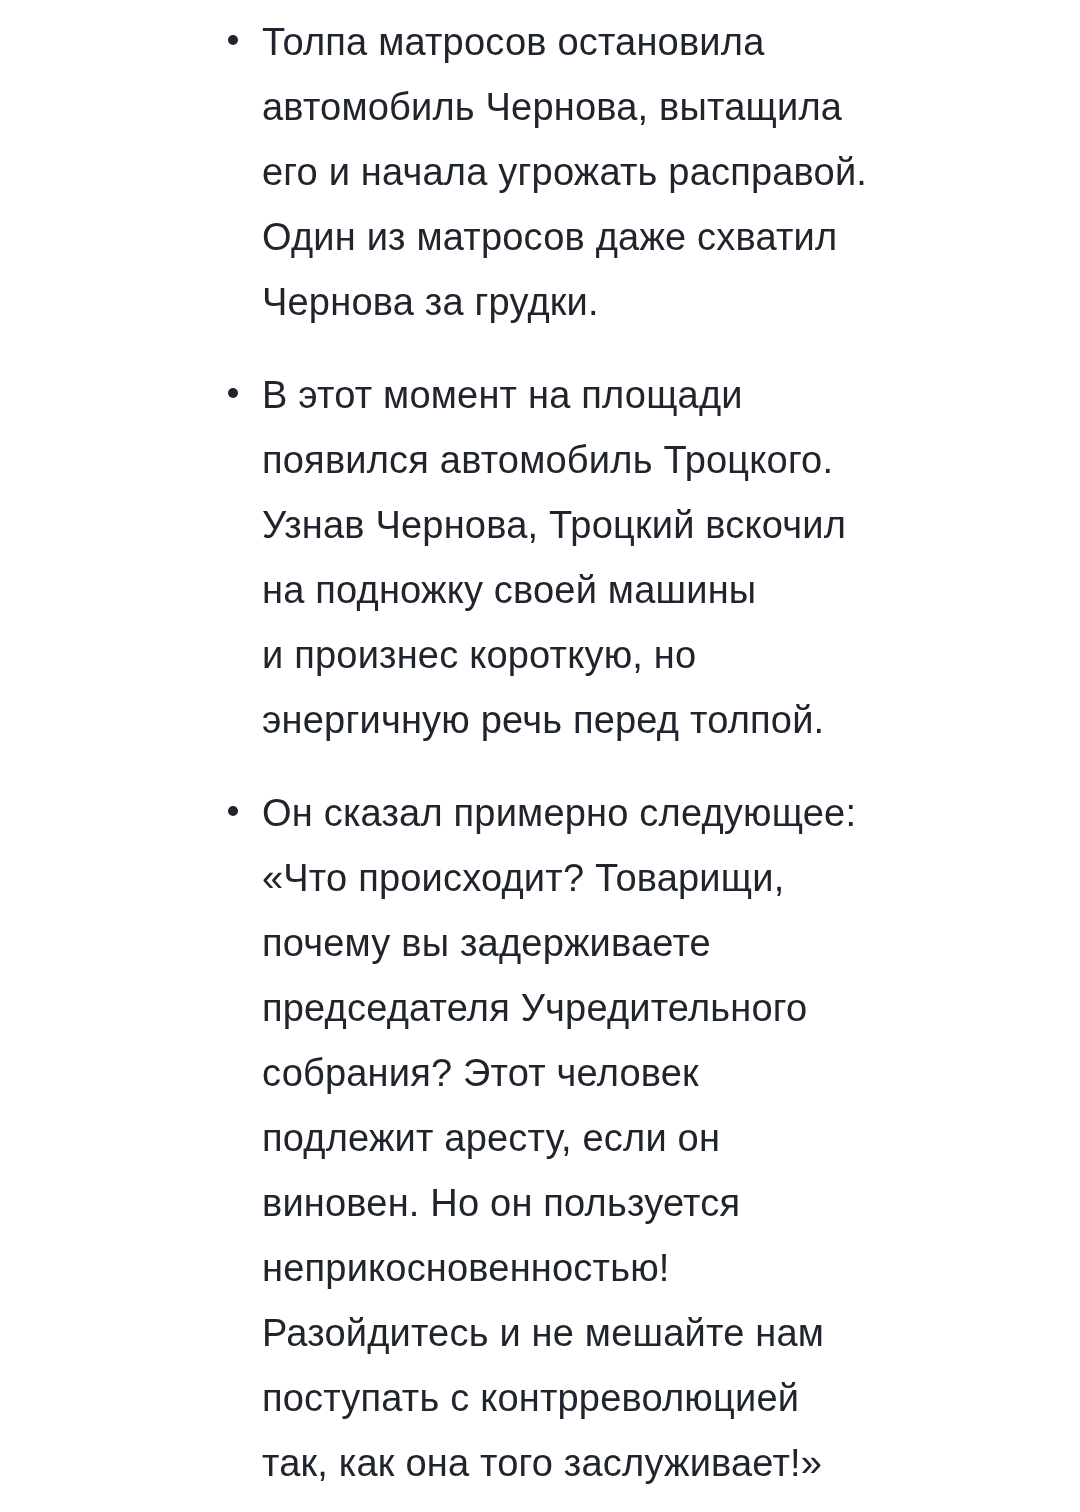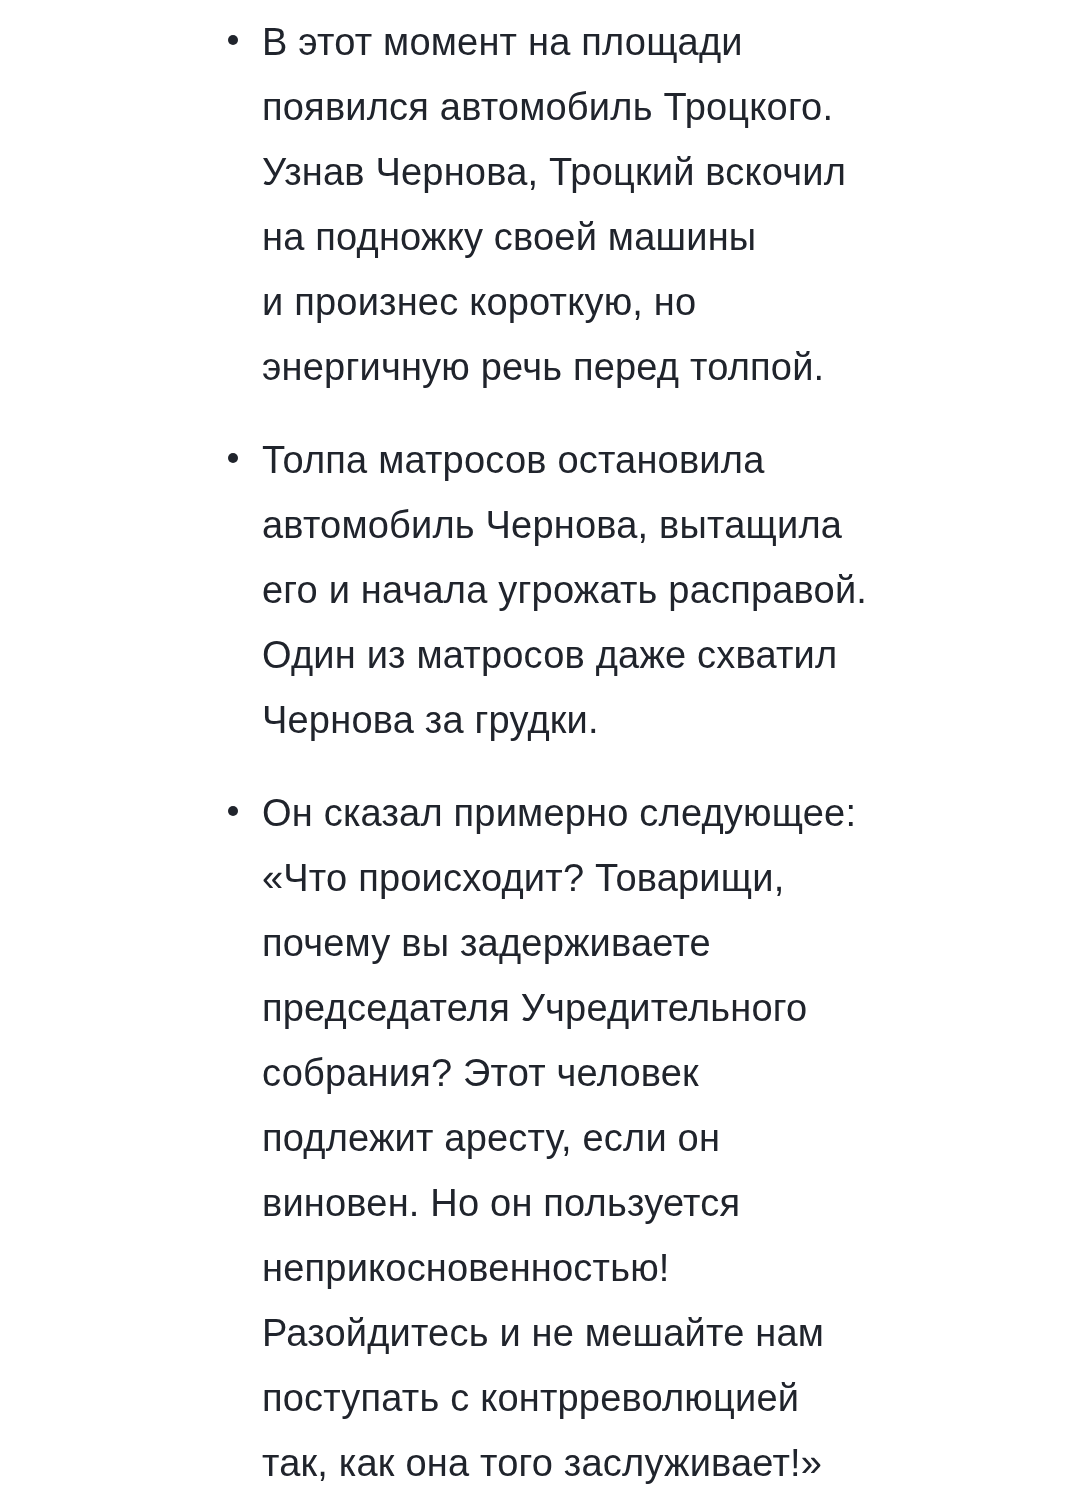--- a/index.html
+++ b/index.html
@@ -43,31 +43,31 @@
     height: 10px;
     border-radius: 50%;
     background: #20242c;
   }
 </style>
 </head>
 <body style="background: rgb(255, 255, 255); color: rgb(32, 36, 44);">
 
 <main class="content">
   <ul class="bullet-list">
+      <li><span>Толпа матросов остановила
+автомобиль Чернова, вытащила
+его и начала угрожать расправой.
+Один из матросов даже схватил
+Чернова за грудки.</span></li>
       <li><span>В этот момент на площади
 появился автомобиль Троцкого.
 Узнав Чернова, Троцкий вскочил
 на подножку своей машины
 и произнес короткую, но
 энергичную речь перед толпой.</span></li>
-      <li><span>Толпа матросов остановила
-автомобиль Чернова, вытащила
-его и начала угрожать расправой.
-Один из матросов даже схватил
-Чернова за грудки.</span></li>
       <li><span>Он сказал примерно следующее:
 «Что происходит? Товарищи,
 почему вы задерживаете
 председателя Учредительного
 собрания? Этот человек
 подлежит аресту, если он
 виновен. Но он пользуется
 неприкосновенностью!
 Разойдитесь и не мешайте нам
 поступать с контрреволюцией

